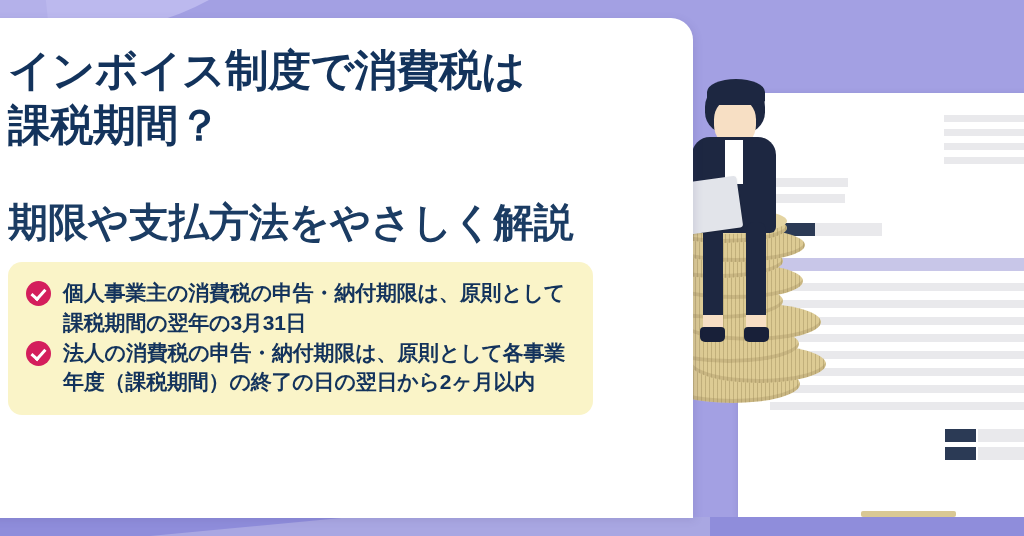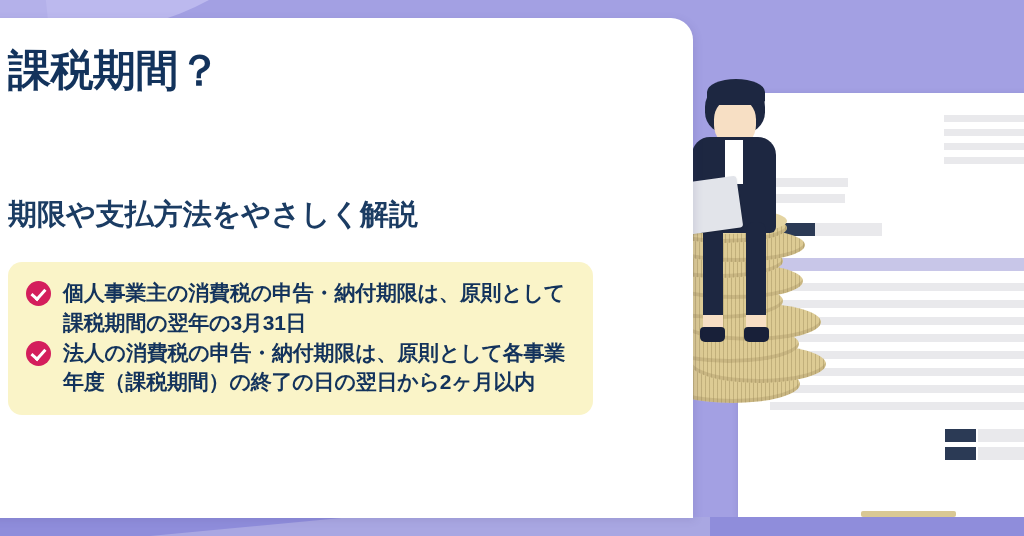--- a/index.html
+++ b/index.html
@@ -171,21 +171,21 @@
     font-size: 43px;
     font-weight: bold;
     line-height: 1.28;
     letter-spacing: -0.5px;
   }
   .subhead {
     position: absolute;
     left: 38px; top: 177px;
     width: 640px;
     color: #1b3c63;
-    font-size: 29px;
+    font-size: 40px;
     font-weight: bold;
     letter-spacing: 0px;
   }
 
   .callout {
     position: absolute;
     left: 38px; top: 244px;
     width: 585px;
     background: #faf4c8;
     border-radius: 14px;
@@ -296,20 +296,21 @@
     <div class="deco-gold" style="left:248px; top:511px; width:95px; height:6px;"></div>
     <div class="deco-gold" style="left:198px; top:525px; width:48px; height:7px;"></div>
   </div>
 
   <div class="floor"></div>
   <div class="floor-light"></div>
 
   <div class="card">
 
     <div class="headline">
+      <div>インボイス制度で消費税は</div>
       <div>課税期間？</div>
     </div>
 
     <div class="subhead">期限や支払方法をやさしく解説</div>
 
     <div class="callout">
 
       <div class="callout-item">
         <span class="check"></span>
         <span class="callout-text">個人事業主の消費税の申告・納付期限は、原則として課税期間の翌年の3月31日</span>

